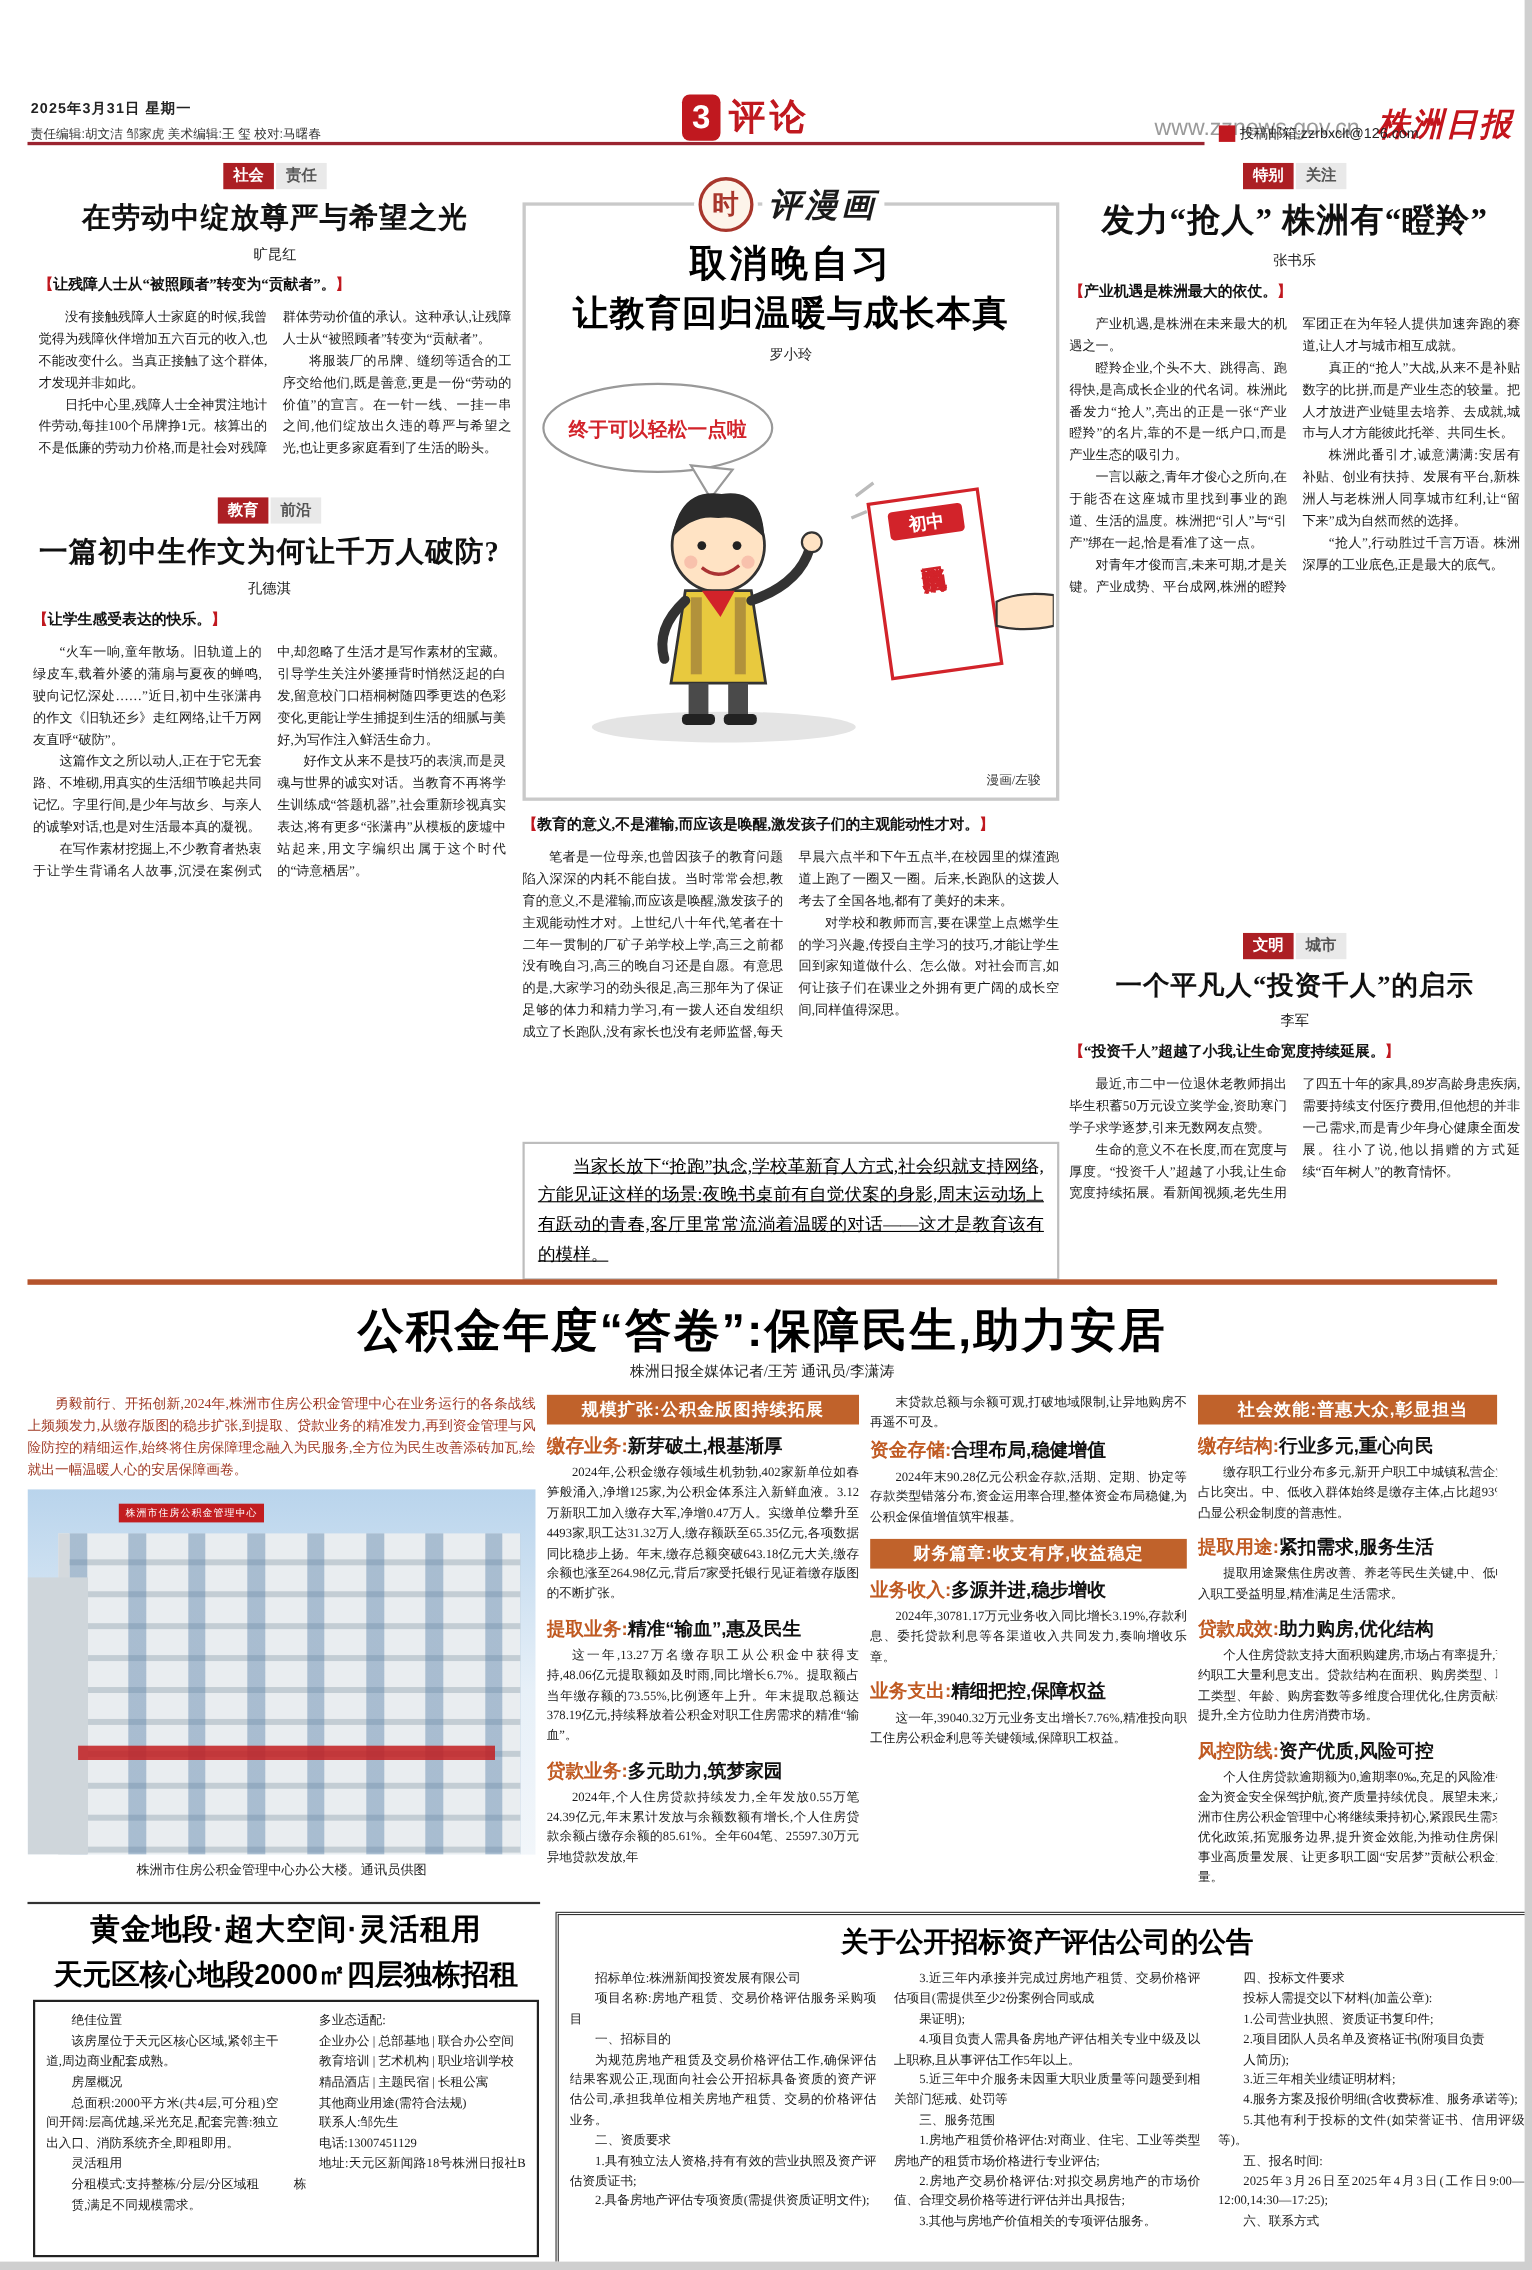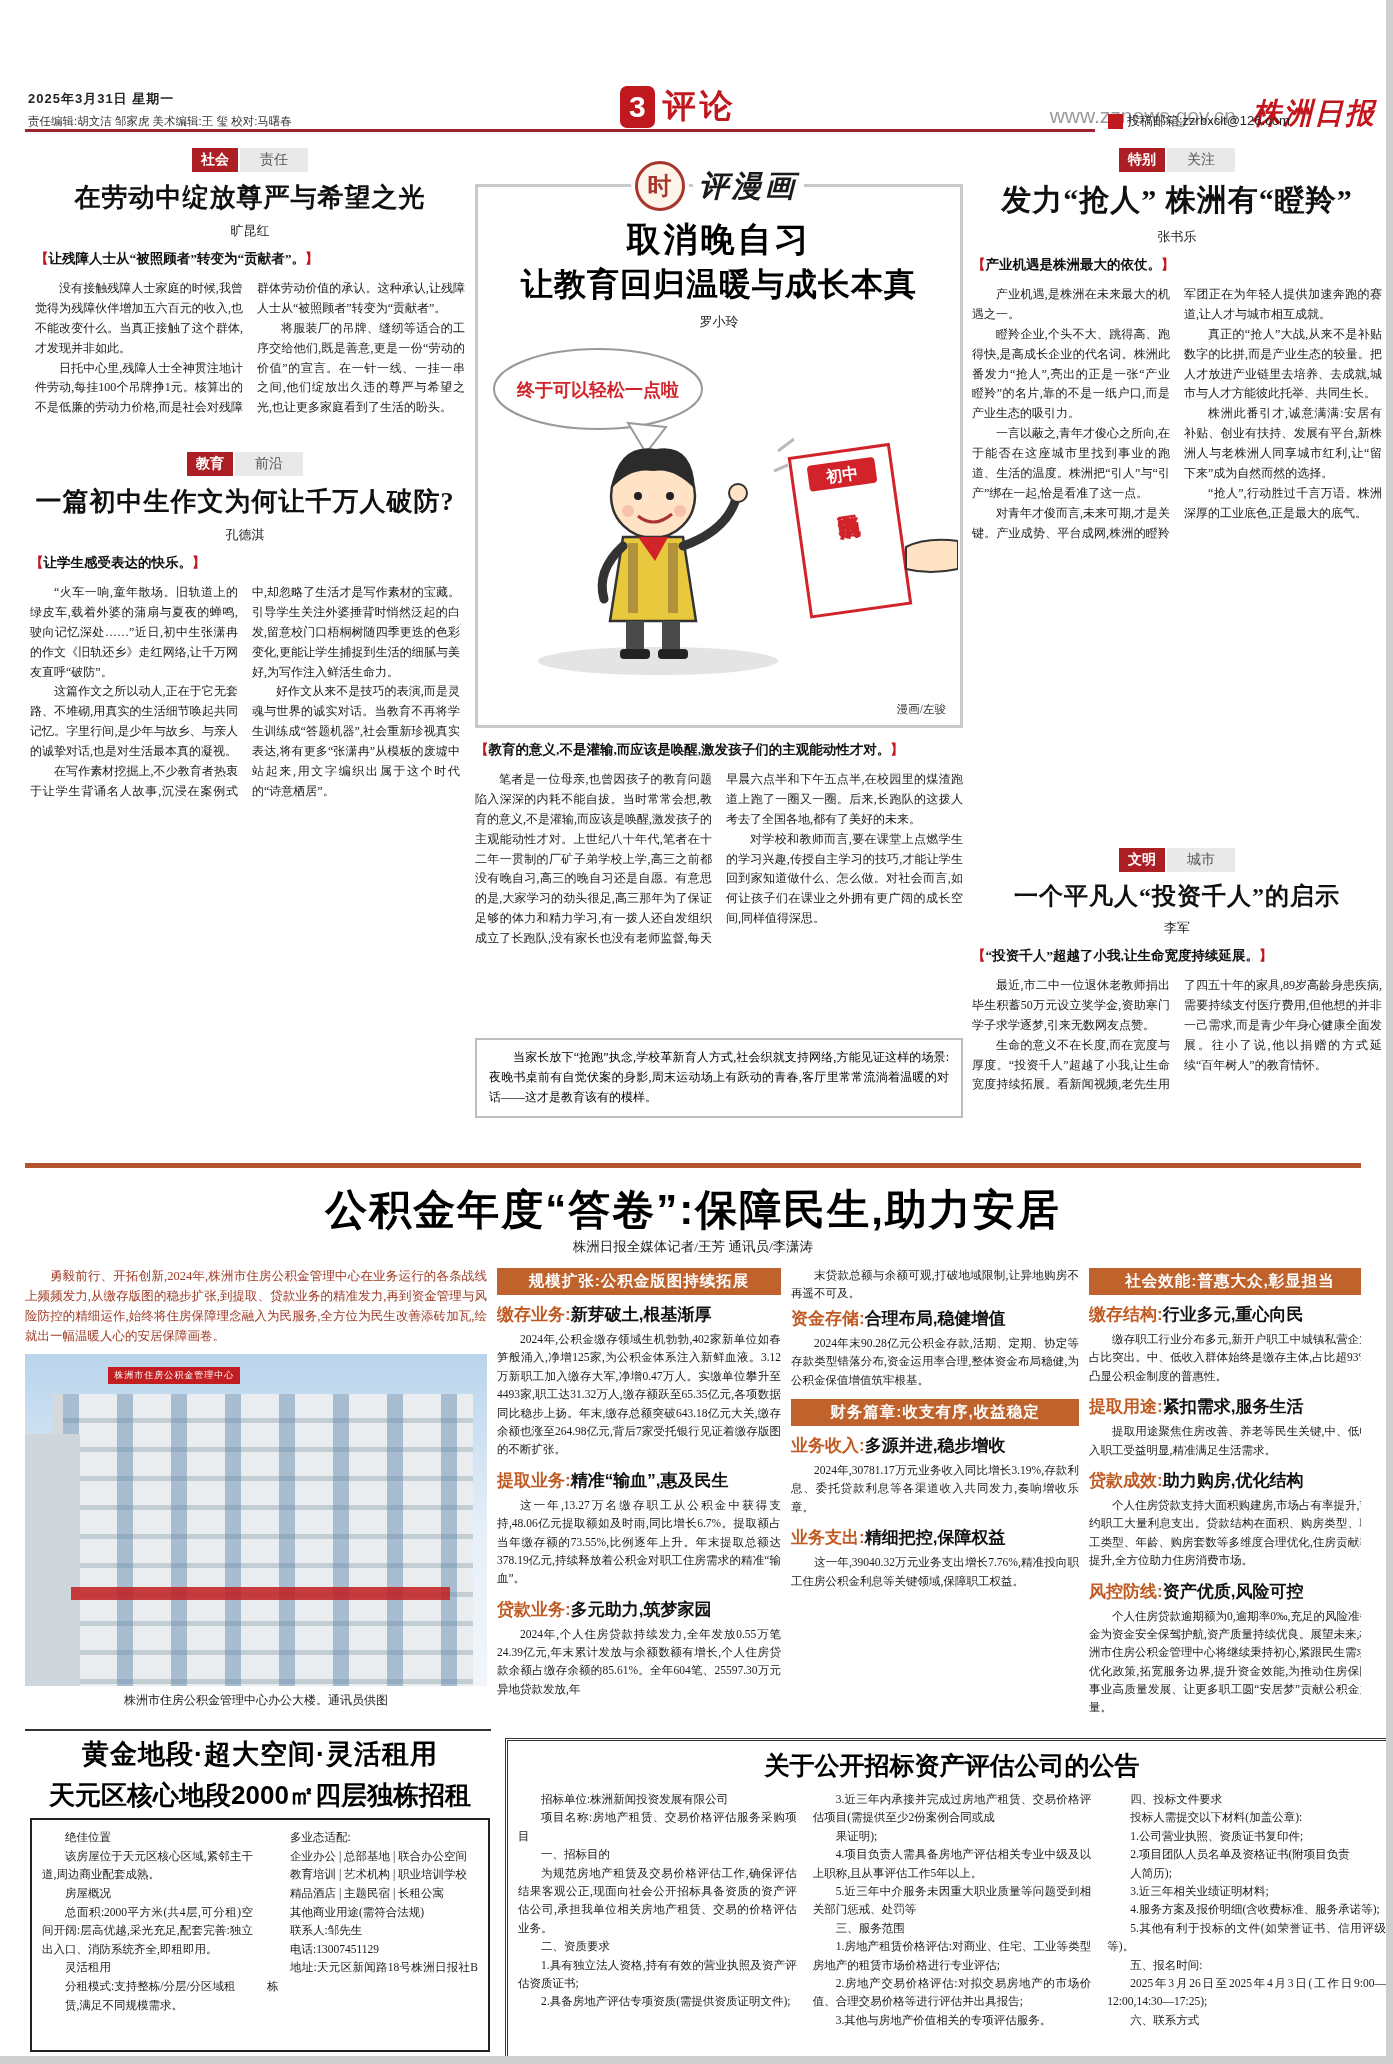--- a/index.html
+++ b/index.html
@@ -16,21 +16,21 @@
   .website{color:#9a9a9a;font-size:21px;font-family:"Liberation Sans",sans-serif;}
   .masthead{color:#c4151c;font-size:29px;font-weight:bold;font-style:italic;letter-spacing:2px;}
   .hdr-rule{position:absolute;left:25px;top:129px;width:1070px;height:3px;background:#9b2430;}
   .email-row{position:absolute;left:1108px;top:112px;display:flex;align-items:center;gap:4px;}
   .email-sq{width:15px;height:15px;background:#c0181f;display:inline-block;}
   .email-tx{font-size:13px;color:#222;font-family:"Liberation Sans",sans-serif;}
   
   .art{position:absolute;overflow:hidden;}
   .badges{display:flex;justify-content:center;gap:2px;margin-bottom:8px;}
   .badge-red{background:#ac1f24;color:#fff;font-family:"Liberation Sans",sans-serif;font-weight:bold;font-size:14px;padding:3px 9px;}
-  .badge-gray{background:#e9e9e9;color:#555;font-family:"Liberation Sans",sans-serif;font-weight:normal;font-size:14px;padding:3px 20px;}
+  .badge-gray{background:#e9e9e9;color:#555;font-family:"Liberation Sans",sans-serif;font-weight:bold;font-size:14px;padding:3px 9px;}
   .a-title{text-align:center;font-weight:bold;color:#101010;letter-spacing:1px;}
   .a-author{text-align:center;font-size:13px;color:#222;margin:7px 0 9px;}
   .a-lead{font-size:13.5px;font-weight:bold;color:#111;line-height:1.55;text-align:justify;margin-bottom:9px;}
   .a-lead::before{content:"【";color:#c0181f;font-weight:bold;}
   .a-lead::after{content:"】";color:#c0181f;font-weight:bold;}
   .cols2{column-count:2;column-gap:14px;}
   .cols2 p, .cols3 p{margin:0;text-indent:2em;font-size:12px;line-height:1.66;text-align:justify;color:#1a1a1a;}
   
   .cartoon-wrap{position:absolute;left:475px;top:150px;width:488px;height:1002px;}
   .cartoon-box{position:relative;border:3px solid #c9c9c9;margin-top:34px;height:538px;background:#fff;}
@@ -38,21 +38,21 @@
   .stamp-circle{width:44px;height:44px;border:3px solid #a8362c;border-radius:50%;background:#fdf4ea;color:#a8362c;font-weight:bold;font-size:24px;display:flex;align-items:center;justify-content:center;box-shadow:0 0 0 4px #fff;}
   .stamp-text{font-size:30px;font-weight:bold;color:#1a1a1a;font-style:italic;letter-spacing:3px;background:#fff;padding:0 6px;}
   .c-title{ text-align:center;font-family:"Liberation Sans",sans-serif;font-weight:bold;color:#000;}
   .c-title1{font-size:34px;margin-top:30px;letter-spacing:3px;}
   .c-title2{font-size:32px;letter-spacing:1px;}
   .c-author{text-align:center;font-size:13px;margin-top:6px;color:#222;}
   .c-credit{position:absolute;right:14px;bottom:8px;font-size:11.5px;color:#333;}
   .cartoon-lead{margin-top:12px;}
   .cartoon-body{margin-top:8px;height:258px;overflow:hidden;}
   .closing-box{border:2px solid #bdbdbd;margin-top:10px;padding:8px 12px;}
-  .closing-box p{margin:0;text-indent:2em;font-size:12px;line-height:1.66;text-align:justify;}
+  .closing-box p{margin:0;text-indent:2em;font-size:16px;line-height:1.66;text-align:justify;text-decoration:underline;}
   
   .fund-rule{position:absolute;left:25px;top:1163px;width:1336px;height:5px;background:#b5542c;}
   .fund-title{position:absolute;left:0;top:1182px;width:1386px;text-align:center;font-family:"Liberation Sans",sans-serif;font-weight:bold;font-size:42px;color:#000;letter-spacing:2px;}
   .fund-byline{position:absolute;left:0;top:1238px;width:1386px;text-align:center;font-size:13.5px;color:#222;}
   .fund-cols{position:absolute;left:25px;top:1266px;width:1336px;height:462px;display:grid;grid-template-columns:462px 284px 288px 282px;gap:10px;overflow:hidden;}
   .fund-intro{color:#a03a25;font-size:12.5px;line-height:1.6;text-align:justify;text-indent:2em;}
   .photo{position:relative;width:100%;height:332px;margin-top:8px;background:linear-gradient(#b9d4ec,#e7f0f8 55%,#f2f6fa);overflow:hidden;}
   .photo .bld{position:absolute;left:6%;right:3%;top:12%;bottom:0;background:
      repeating-linear-gradient(90deg, rgba(90,130,170,.45) 0 16px, rgba(255,255,255,0) 16px 54px),
      repeating-linear-gradient(rgba(255,255,255,0) 0 24px, #c3cdd4 24px 29px),

